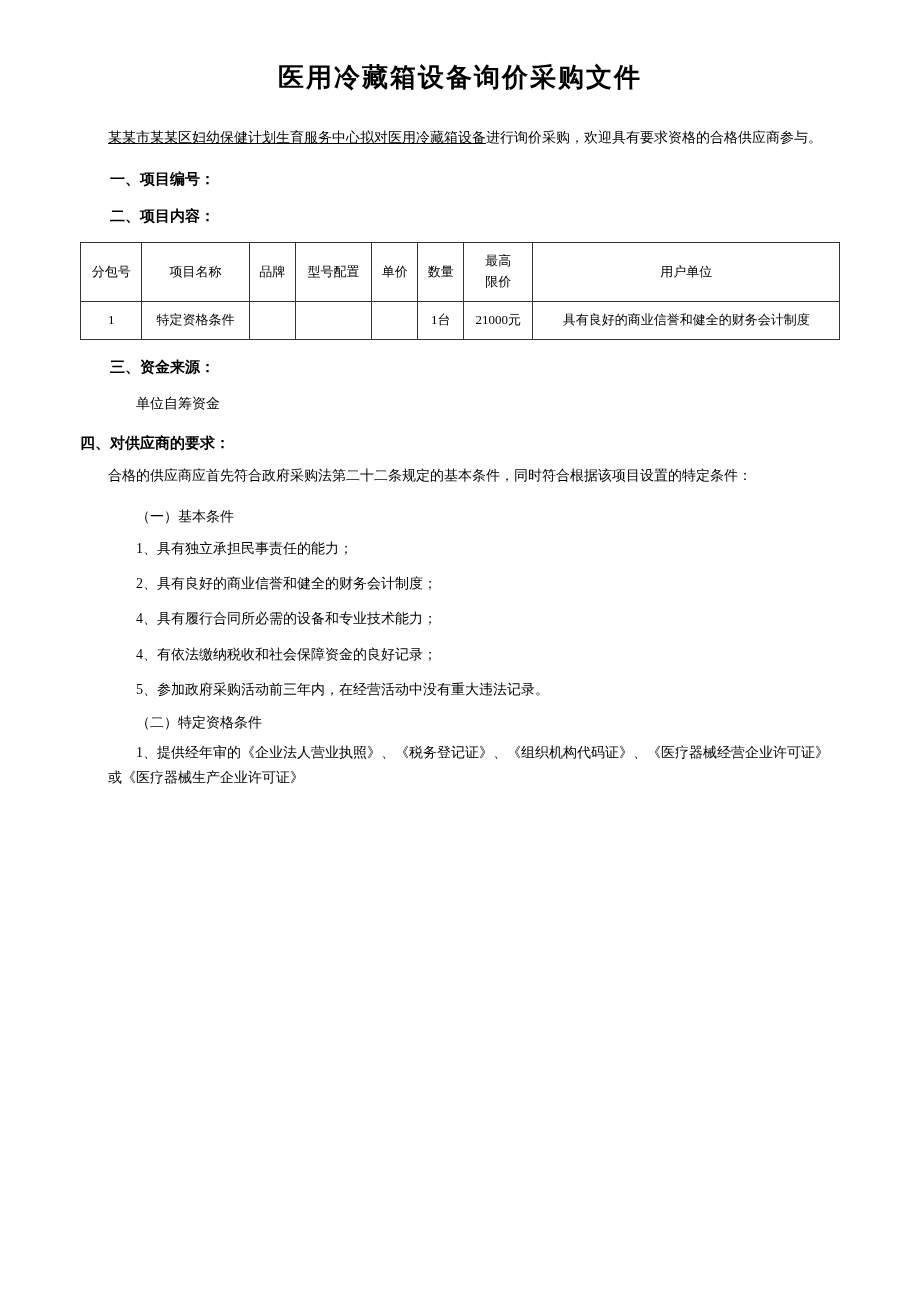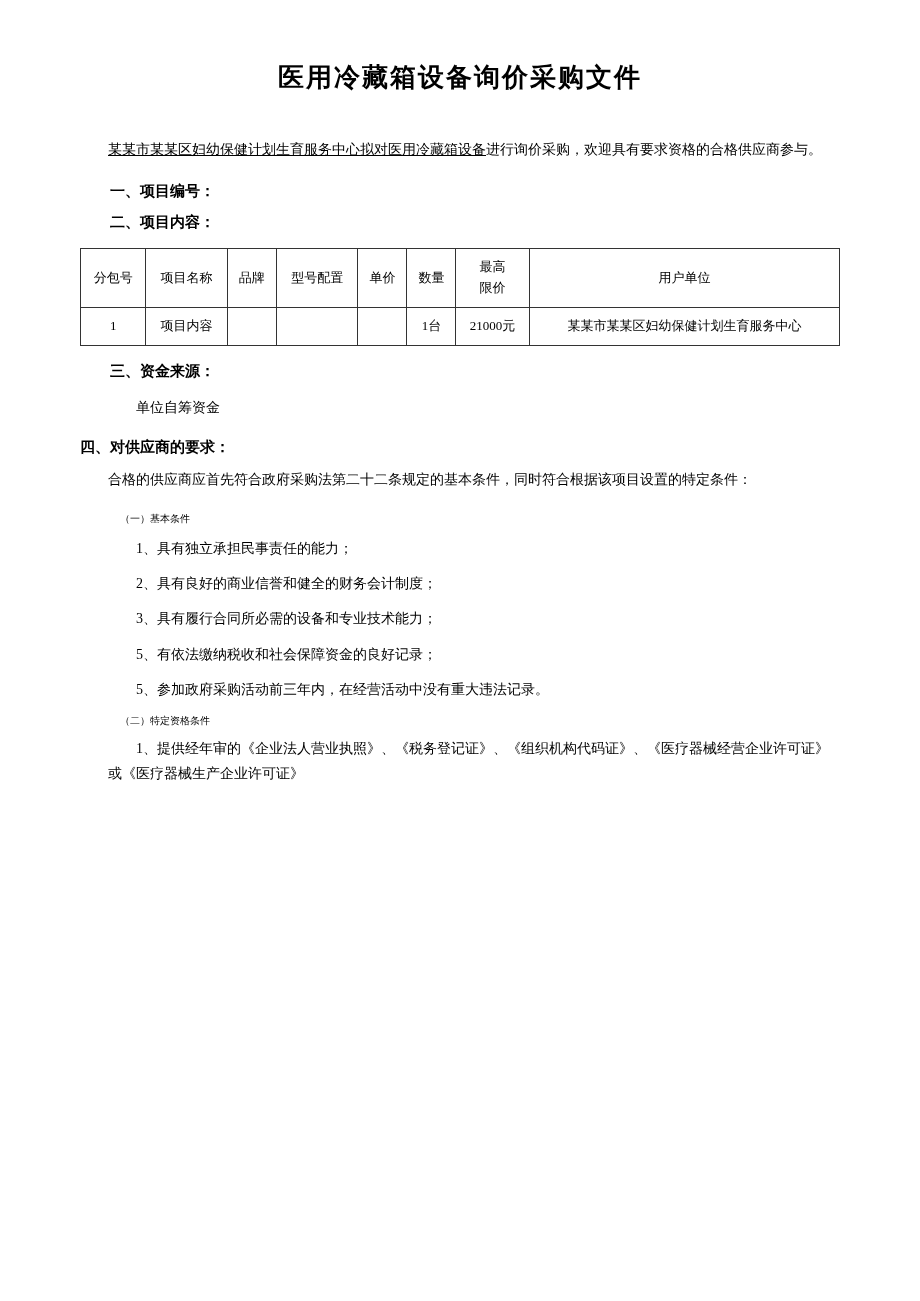--- a/index.html
+++ b/index.html
@@ -15,51 +15,51 @@
       color: #000000;
       width: 920px;
       min-height: 1301px;
       padding: 60px 80px 60px 80px;
     }
 
     .page-title {
       text-align: center;
       font-size: 26px;
       font-weight: bold;
-      margin-bottom: 42px;
+      margin-bottom: 30px;
       font-family: "SimHei", "黑体", sans-serif;
       letter-spacing: 2px;
     }
 
     .intro-paragraph {
       text-indent: 2em;
       line-height: 1.8;
       margin-bottom: 20px;
       margin-top: 20px;
     }
 
     .intro-paragraph u {
       text-decoration: underline;
     }
 
     .section-title {
       font-weight: bold;
-      margin: 12px 0 10px 2em;
+      margin: 18px 0 10px 2em;
       font-size: 15px;
     }
 
     .section-title-indent {
       font-weight: bold;
       margin: 18px 0 10px 0;
       font-size: 15px;
     }
 
     .subsection-title {
       margin: 12px 0 8px 4em;
-      font-size: 10px;
+      font-size: 14px;
     }
 
     .list-item {
       text-indent: 0;
       margin: 10px 0 6px 4em;
       line-height: 1.8;
     }
 
     .para-text {
       text-indent: 2em;
@@ -125,42 +125,42 @@
       <th>型号配置</th>
       <th>单价</th>
       <th>数量</th>
       <th>最高<br>限价</th>
       <th>用户单位</th>
     </tr>
   </thead>
   <tbody>
     <tr>
       <td>1</td>
-      <td>项目内容</td>
+      <td>特定资格条件</td>
       <td></td>
       <td></td>
       <td></td>
       <td>1台</td>
       <td>21000元</td>
-      <td>某某市某某区妇幼保健计划生育服务中心</td>
+      <td>具有良好的商业信誉和健全的财务会计制度</td>
     </tr>
   </tbody>
 </table>
 
 <p class="section-title">三、资金来源：</p>
 
 <p class="fund-text">单位自筹资金</p>
 
 <p class="section-title-indent">四、对供应商的要求：</p>
 
 <p class="para-text">合格的供应商应首先符合政府采购法第二十二条规定的基本条件，同时符合根据该项目设置的特定条件：</p>
 
 <p class="subsection-title">（一）基本条件</p>
 
 <p class="list-item">1、具有独立承担民事责任的能力；</p>
 <p class="list-item">2、具有良好的商业信誉和健全的财务会计制度；</p>
-<p class="list-item">3、具有履行合同所必需的设备和专业技术能力；</p>
-<p class="list-item">5、有依法缴纳税收和社会保障资金的良好记录；</p>
+<p class="list-item">4、具有履行合同所必需的设备和专业技术能力；</p>
+<p class="list-item">4、有依法缴纳税收和社会保障资金的良好记录；</p>
 <p class="list-item">5、参加政府采购活动前三年内，在经营活动中没有重大违法记录。</p>
 
 <p class="subsection-title">（二）特定资格条件</p>
 
 <p class="cert-list-item">1、提供经年审的《企业法人营业执照》、《税务登记证》、《组织机构代码证》、《医疗器械经营企业许可证》或《医疗器械生产企业许可证》</p>
 
 </body></html>

